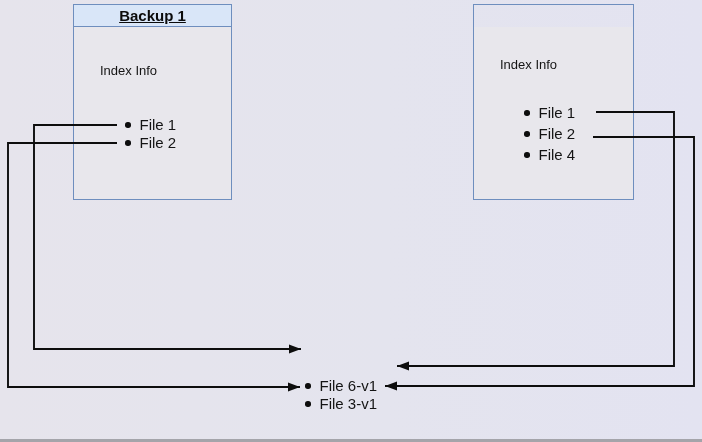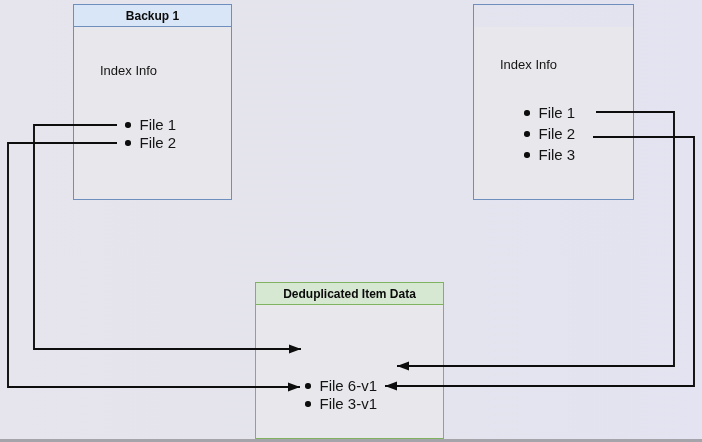--- a/index.html
+++ b/index.html
@@ -18,23 +18,24 @@
     background:#a4a4aa;
   }
   .node{
     position:absolute;
     border:1.6px solid;
     box-sizing:border-box;
   }
   .node .hdr{
     height:22px;line-height:22px;
     text-align:center;
-    font-size:12px;font-weight:bold;color:#0b0b0b;
+    font-size:15px;font-weight:bold;color:#0b0b0b;
     border-bottom:1.6px solid;
     box-sizing:border-box;
+    text-decoration:underline;
   }
   .node .body{position:absolute;left:0;right:0;top:22px;bottom:0;background:#e8e7ec;}
   #backup1{left:73px;top:4px;width:159px;height:196px;border-color:#6e8ebe;}
   #backup2{left:473px;top:4px;width:161px;height:196px;border-color:#6e8ebe;}
   #dedup  {left:255px;top:282px;width:189px;height:157px;border-color:#7fb35f;}
   #backup1 .hdr,#backup2 .hdr{background:#d9e6f8;border-bottom-color:#6e8ebe;}
   #dedup .hdr{background:#d6e8d2;border-bottom-color:#7fb35f;}
 
   .free-label{
     position:absolute;
@@ -64,24 +65,20 @@
 
   <div class="node" id="backup1">
     <div class="hdr">Backup 1</div>
     <div class="body"></div>
   </div>
 
   <div class="node" id="backup2">
     <div class="body"></div>
   </div>
 
-  <div class="node" id="dedup">
-    <div class="hdr">Deduplicated Item Data</div>
-    <div class="body"></div>
-  </div>
 
   <div class="free-label" style="left:100px;top:70px">Index Info</div>
   <div class="li" style="left:125px;top:125px">
     <span class="dot"></span>
     <span class="lbl">File 1</span>
   </div>
   <div class="li" style="left:125px;top:143px">
     <span class="dot"></span>
     <span class="lbl">File 2</span>
   </div>
@@ -90,21 +87,21 @@
   <div class="li" style="left:524px;top:113px">
     <span class="dot"></span>
     <span class="lbl">File 1</span>
   </div>
   <div class="li" style="left:524px;top:134px">
     <span class="dot"></span>
     <span class="lbl">File 2</span>
   </div>
   <div class="li" style="left:524px;top:155px">
     <span class="dot"></span>
-    <span class="lbl">File 3</span>
+    <span class="lbl">File 4</span>
   </div>
 
   <div class="li" style="left:305px;top:386px">
     <span class="dot"></span>
     <span class="lbl">File 6-v1</span>
   </div>
   <div class="li" style="left:305px;top:404px">
     <span class="dot"></span>
     <span class="lbl">File 3-v1</span>
   </div>

